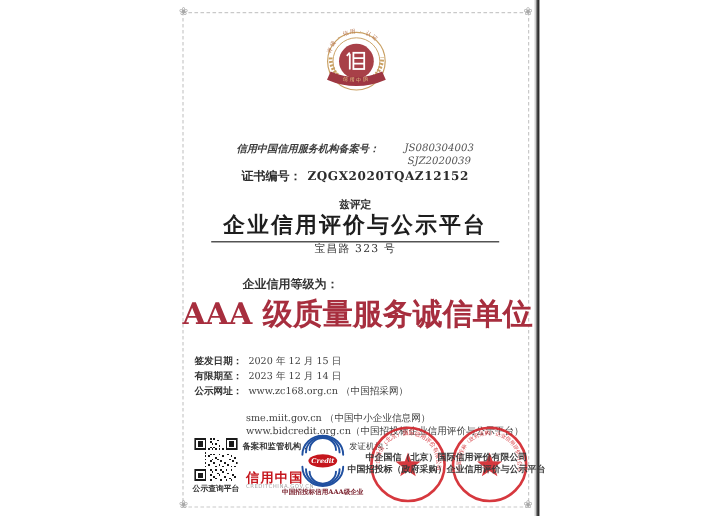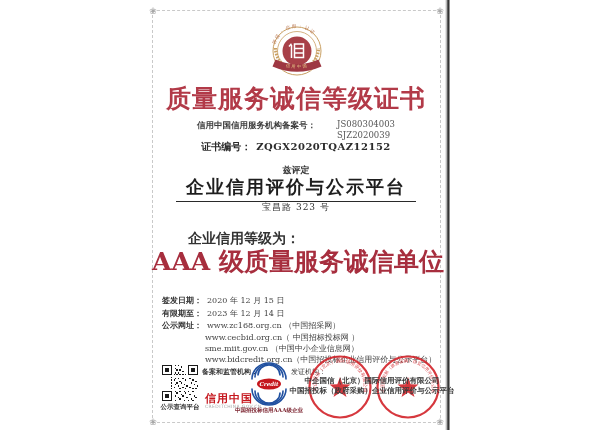--- a/index.html
+++ b/index.html
@@ -7,31 +7,31 @@
   .abs{position:absolute;}
   .cert{position:absolute;inset:0;}
   
   .frame{position:absolute;left:152px;top:10px;width:287px;height:411px;border:1px dashed #c9c9c9;}
   .corner{position:absolute;font-size:9px;color:#a8a8a8;line-height:1;transform:translate(-50%,-50%);}
   .c-tl{left:0;top:0}.c-tr{left:100%;top:0}.c-bl{left:0;top:100%}.c-br{left:100%;top:100%}
   .paper-edge{position:absolute;left:445px;top:0;width:5px;height:430px;
     background:linear-gradient(90deg,#f4f4f4 0%,#cfcfcf 25%,#4a4a4a 55%,#2e2e2e 75%,#d8d8d8 100%);}
   .centered{left:152px;width:288px;text-align:center;}
   .title{top:82px;font-size:25px;font-weight:bold;color:#b23a48;letter-spacing:1px;white-space:nowrap;}
-  .filing{top:119px;display:flex;justify-content:center;gap:21px;align-items:flex-start;}
+  .filing{top:119px;display:flex;justify-content:center;gap:21px;align-items:flex-start;font-style:italic;}
   .filing-label{font-size:8.5px;font-weight:bold;color:#3d3d3d;line-height:1.2;padding-top:1px;}
-  .filing-nos{font-size:8.5px;color:#555;line-height:1.3;text-align:left;}
+  .filing-nos{font-size:8.5px;color:#555;line-height:1.3;text-align:center;}
   .certno{top:140px;font-size:10px;font-weight:bold;color:#2c2c2c;text-align:center;}
   .certno .val{letter-spacing:.5px;margin-left:5px;}
   .hereby{top:164px;font-size:9px;font-weight:bold;color:#333;}
   .company-row{top:175px;}
   .company{display:inline-block;font-size:18px;font-weight:bold;color:#1e1e1e;letter-spacing:2px;
     border-bottom:1.5px solid #2a2a2a;padding:0 10px 2px;white-space:nowrap;}
   .address{top:201px;font-size:9px;font-weight:normal;color:#333;letter-spacing:1px;}
-  .grade-label{left:188px;top:230px;font-size:14px;font-weight:bold;color:#333;}
+  .grade-label{left:202px;top:230px;font-size:10px;font-weight:bold;color:#333;}
   .grade{top:245px;font-size:25px;font-weight:bold;color:#a72e3e;white-space:nowrap;}
   .info{left:162px;font-size:8px;color:#3f3f3f;white-space:nowrap;}
   .info b{font-weight:bold;color:#333;margin-right:5px;}
   .site-more{left:205px;font-size:8px;color:#3f3f3f;white-space:nowrap;}
   .qr{left:162px;top:365px;}
   .qr-caption{left:153px;top:403px;width:54px;text-align:center;font-size:6.5px;font-weight:bold;color:#333;}
   .regulator{left:202px;top:367px;font-size:7px;font-weight:bold;color:#3a3a3a;white-space:nowrap;}
   .credit-china{left:205px;top:391px;font-size:11px;font-weight:bold;color:#c5161d;letter-spacing:1px;
     font-family:"DejaVu Sans","Liberation Sans",sans-serif;}
   .credit-china-sub{left:205px;top:404px;font-size:4.5px;color:#a9a9a9;letter-spacing:.4px;
@@ -78,21 +78,20 @@
       <rect x="26.5" y="24" width="9" height="13.5"></rect>
       <line x1="26.5" y1="28.5" x2="35.5" y2="28.5"></line>
       <line x1="26.5" y1="33" x2="35.5" y2="33"></line>
     </g>
     <path d="M 6 43 Q 29 53 52 43" fill="none" stroke="#9e3742" stroke-width="7.5"></path>
     <text font-size="4.2" fill="#e8c987" letter-spacing="1.5" text-anchor="middle">
       <textPath href="#ribbonP" startOffset="50%">信用中国</textPath>
     </text>
   </svg>
 
-  <div class="abs centered title">质量服务诚信等级证书</div>
 
   <div class="abs centered filing">
     <span class="filing-label">信用中国信用服务机构备案号：</span>
     <span class="filing-nos">
       <div>JS080304003</div>
       <div>SJZ2020039</div>
     </span>
   </div>
 
   <div class="abs centered certno">
@@ -112,21 +111,20 @@
 
   <div class="abs info" style="top:295px">
     <b>签发日期：</b><span>2020 年 12 月 15 日</span>
   </div>
   <div class="abs info" style="top:308px">
     <b>有限期至：</b><span>2023 年 12 月 14 日</span>
   </div>
   <div class="abs info" style="top:320px">
     <b>公示网址：</b><span>www.zc168.org.cn （中国招采网）</span>
   </div>
-  <div class="abs site-more" style="top:332px">www.cecbid.org.cn（ 中国招标投标网 ）</div>
   <div class="abs site-more" style="top:343px">sme.miit.gov.cn （中国中小企业信息网）</div>
   <div class="abs site-more" style="top:354px">www.bidcredit.org.cn（中国招投标企业信用评价与公示平台）</div>
 
   <svg class="abs qr" width="36" height="36" viewBox="0 0 25 25" shape-rendering="crispEdges">
     <rect width="25" height="25" fill="#fff"></rect>
     <g fill="#1a1a1a">
       <rect x="0" y="0" width="7" height="7"></rect>
         <rect x="18" y="0" width="7" height="7"></rect>
         <rect x="0" y="18" width="7" height="7"></rect>
     </g>

